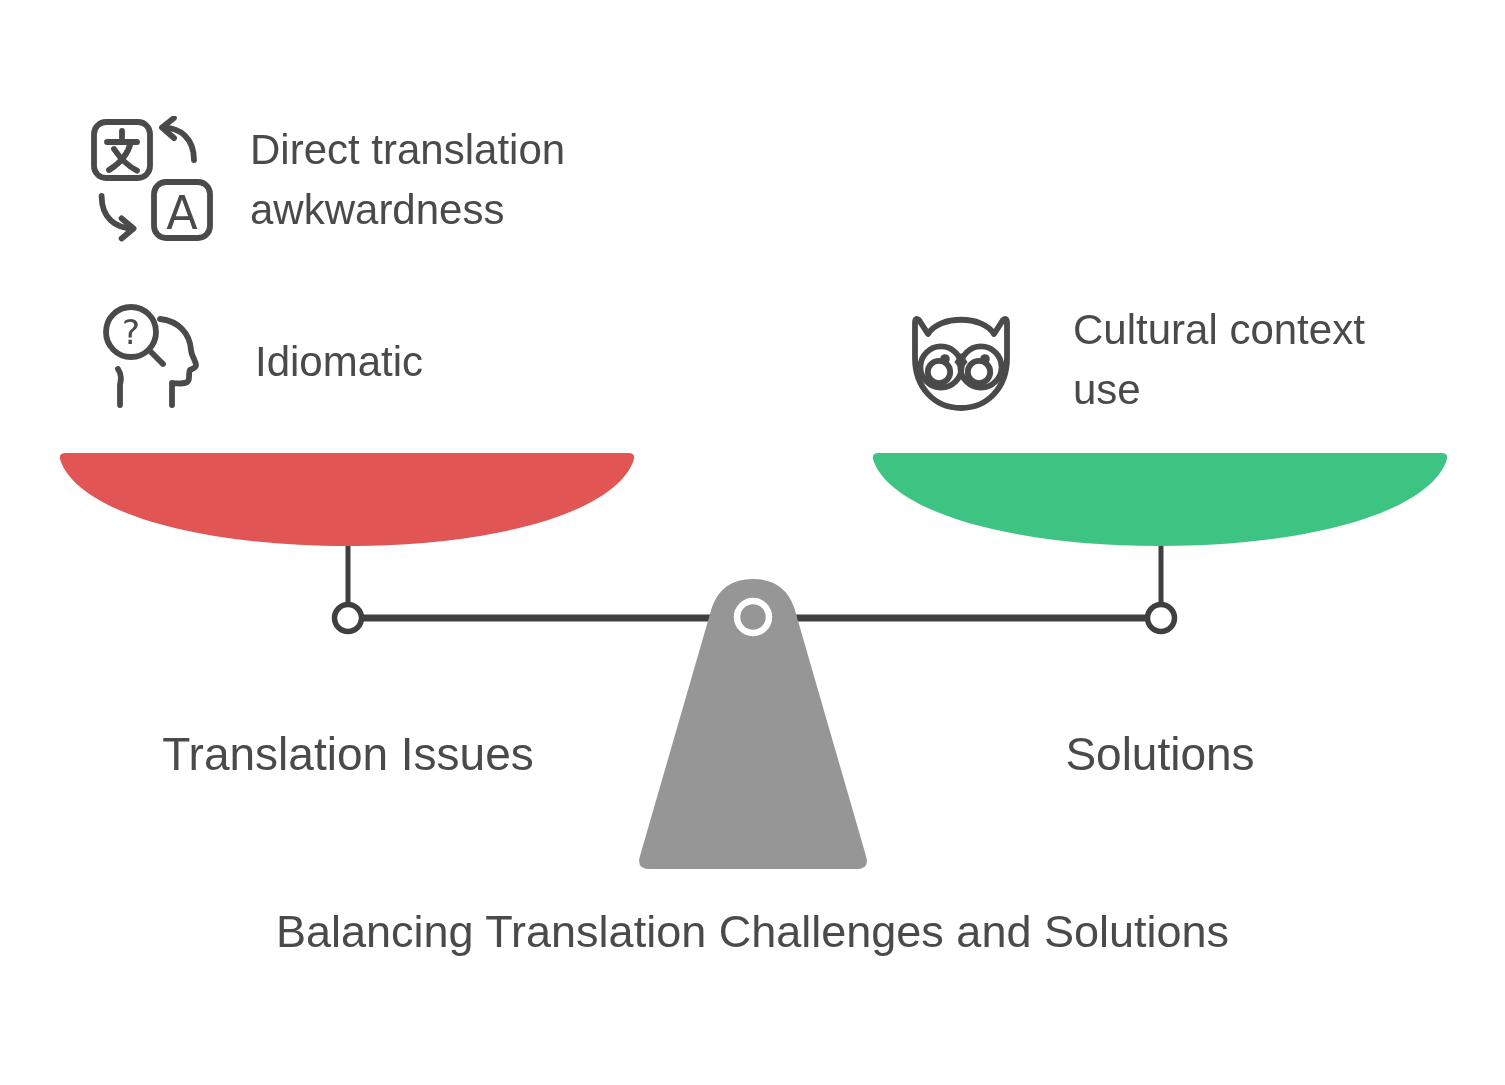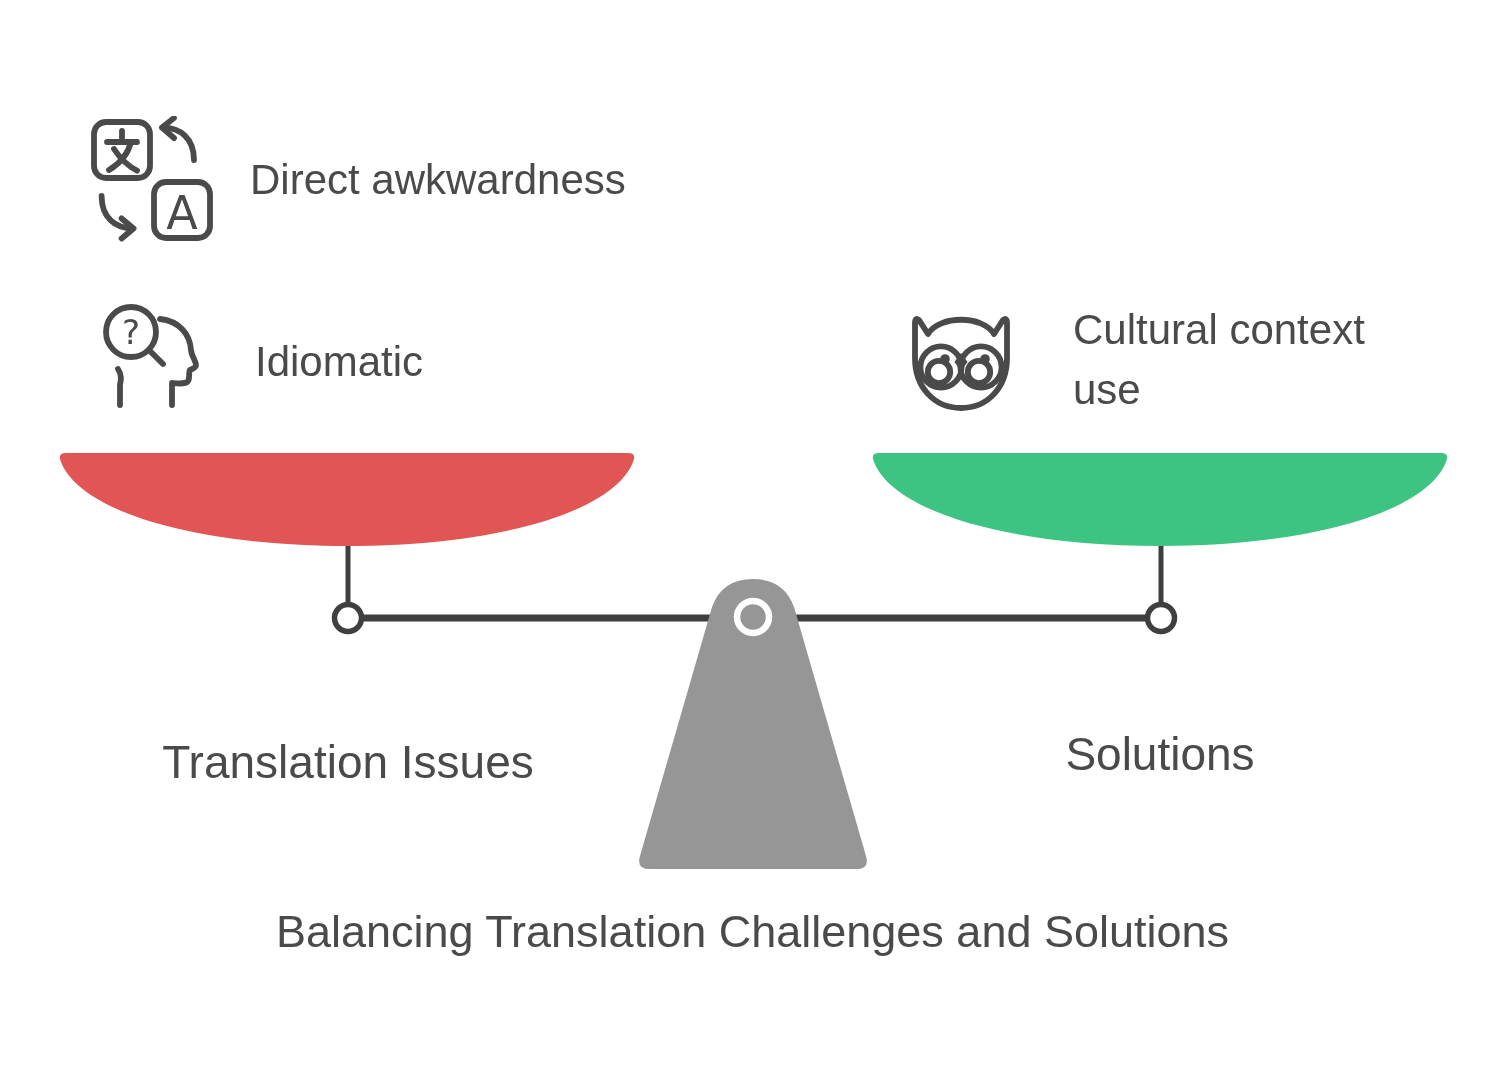--- a/index.html
+++ b/index.html
@@ -7,21 +7,21 @@
     position:relative; width:1505px; height:1085px; background:#ffffff;
     font-family:"Liberation Sans", sans-serif; overflow:hidden;
   }
   .scale-svg { position:absolute; left:0; top:0; }
   .item { position:absolute; display:flex; align-items:center; gap:34px; }
   .icon { width:128px; height:128px; flex:0 0 auto; color:#4A4A4A; }
   .icon .stroke-set { fill:none; stroke:#4A4A4A; stroke-width:2.9; stroke-linecap:round; stroke-linejoin:round; }
   .icon text { fill:#4A4A4A; stroke:none; font-family:"DejaVu Sans", sans-serif; }
   .item-text { font-size:42px; line-height:60px; color:#4A4A4A; }
   .pan-label { position:absolute; width:520px; text-align:center; font-size:46px; color:#4A4A4A; }
-  .label-left  { left:88px;  top:727px;margin-top:8px; }
+  .label-left  { left:88px;  top:727px; }
   .label-right { left:900px; top:727px; }
   .title { position:absolute; left:0; top:906px; width:1505px; text-align:center; font-size:45px; color:#4A4A4A; }
   .i1 { left:88px;  top:116px; }
   .i2 { left:93px;  top:298px; }
   .i3 { left:900px; top:115px; }
   .i4 { left:897px; top:296px;gap:48px; }
 </style>
 </head>
 <body>
 
@@ -62,21 +62,22 @@
         <path d="M13 16.5 C 16 21 19.5 24.8 24.5 27.3"></path>
         <rect x="33" y="33" width="28" height="28" rx="6"></rect>
         <path d="M53 22 C 53 11 46 5.8 37.5 5.8"></path>
         <path d="M43 1 L 37 5.8 L 43 11"></path>
         <path d="M6.8 40 C 6.8 51 13.8 56.2 22.3 56.2"></path>
         <path d="M16.8 51.2 L 22.8 56.2 L 16.8 61.2"></path>
       </g>
       <text x="47" y="56.5" text-anchor="middle" font-size="23">A</text>
     </svg>
     <div class="item-text">
-      <div>Direct awkwardness</div>
+      <div>Direct translation</div>
+      <div>awkwardness</div>
     </div>
   </div>
 
   <div class="item i2">
     <svg class="icon" viewBox="0 0 64 64">
       <g class="stroke-set">
         <circle cx="19" cy="17" r="12.5"></circle>
         <path d="M28.5 26.5 L 35 33"></path>
         <path d="M33.5 10.5 C 43 11.5 48.5 18 49 26
                  C 49.2 29 51.5 31.5 51.5 33.5

